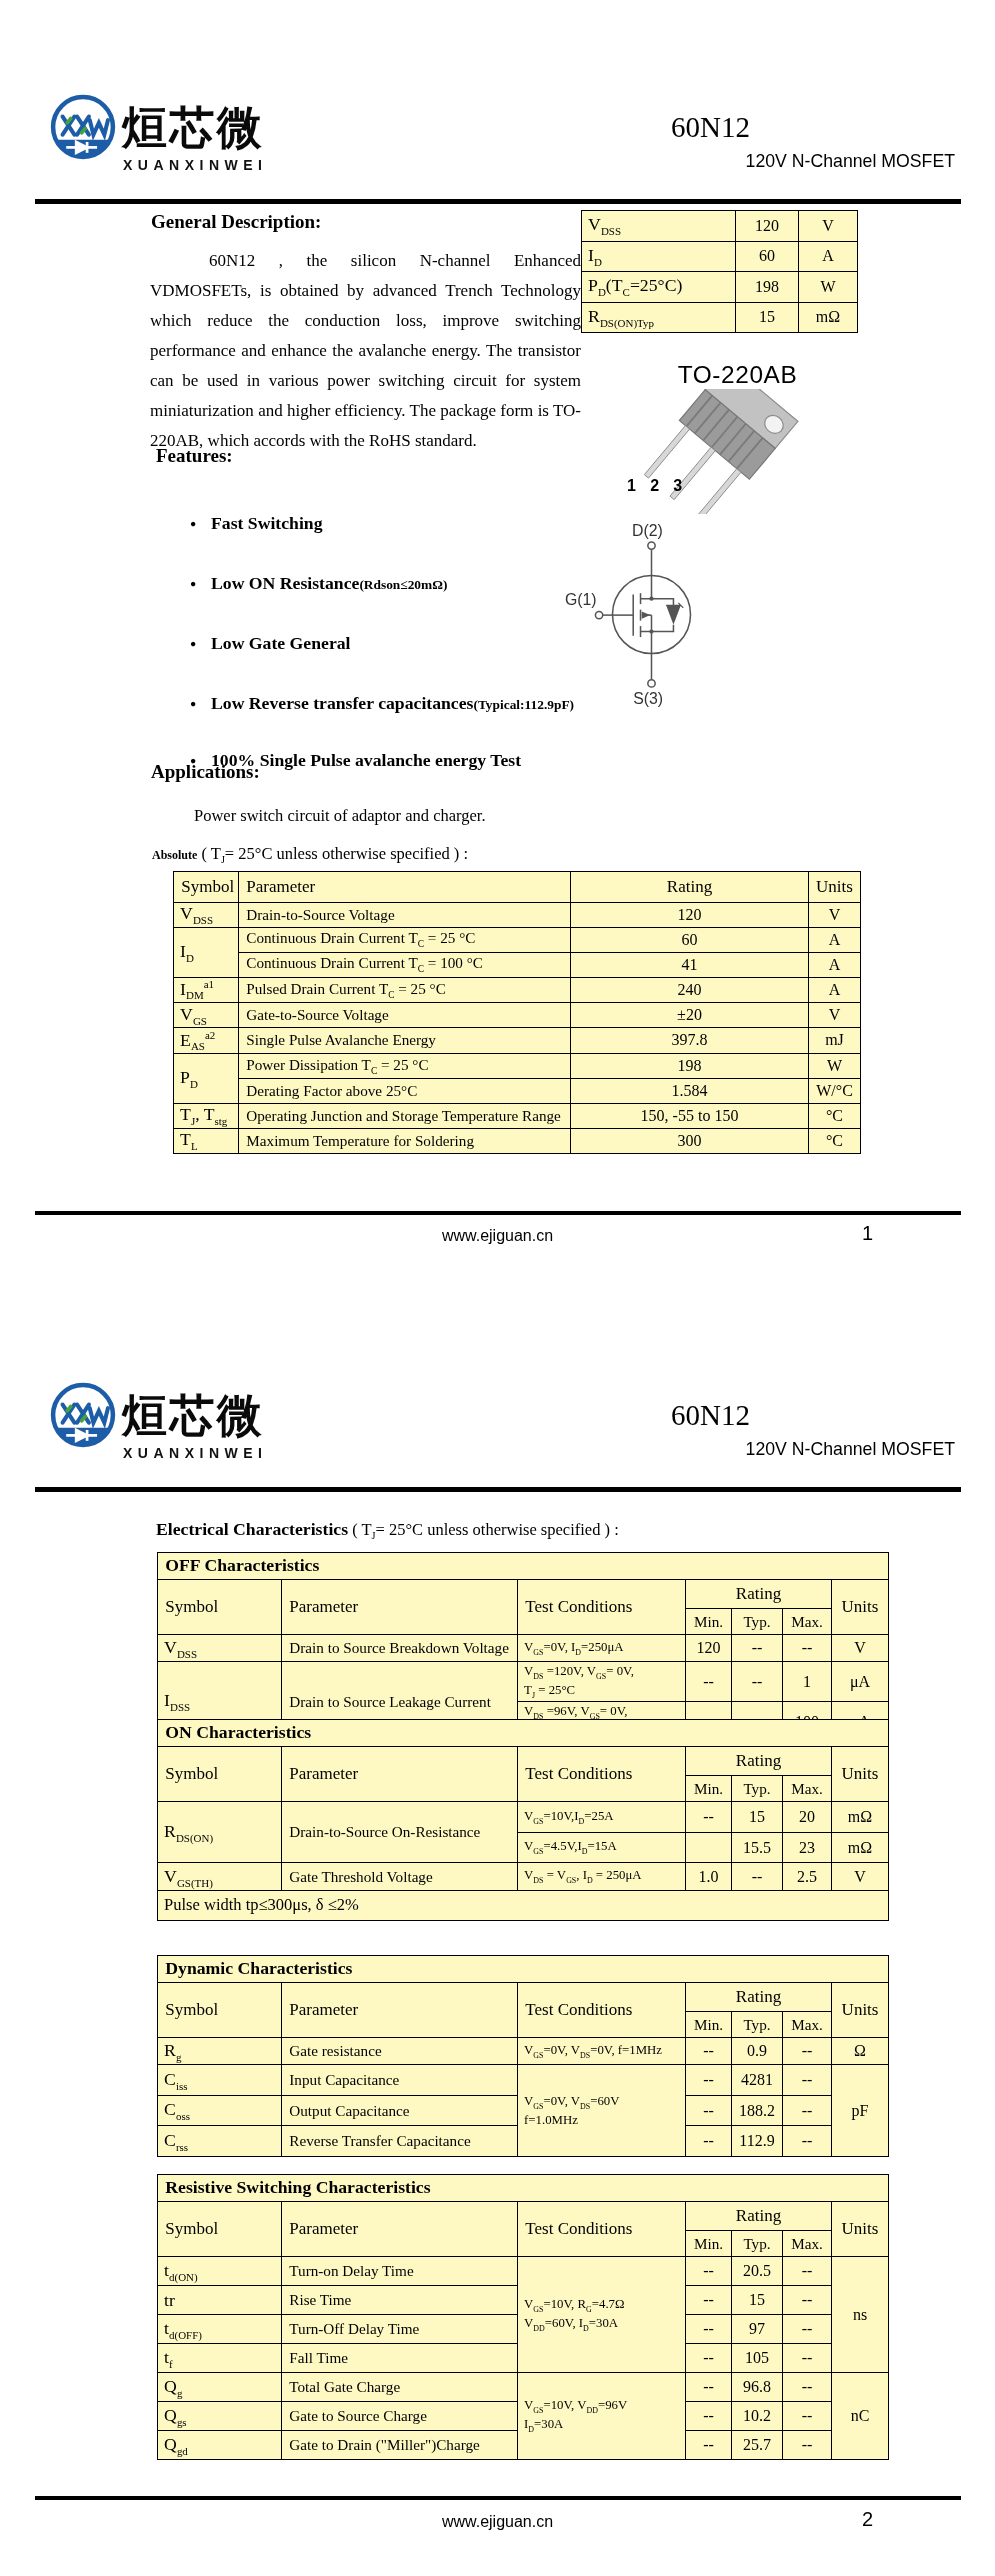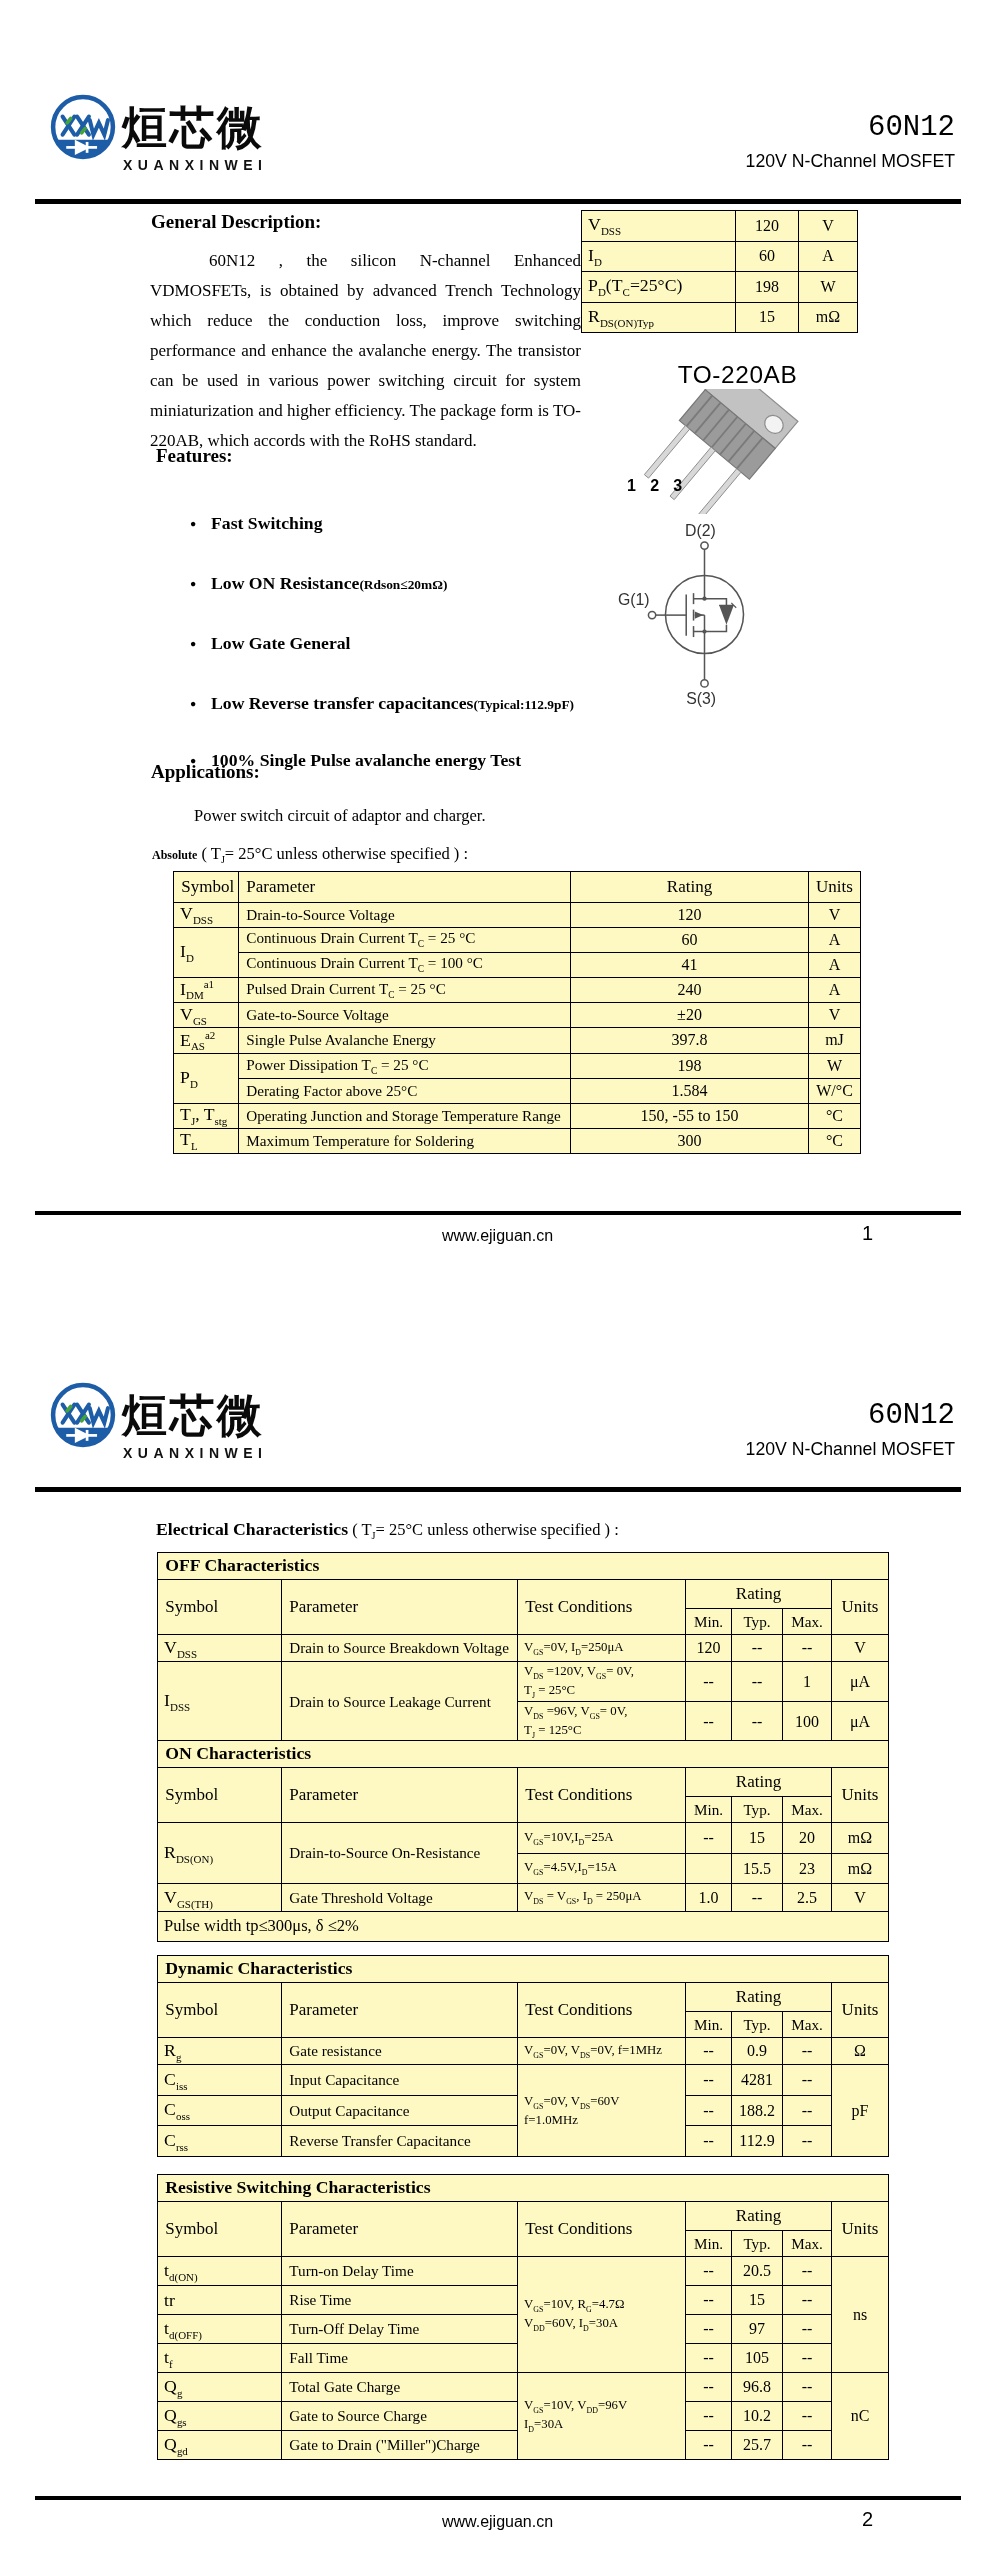--- a/index.html
+++ b/index.html
@@ -5,21 +5,21 @@
   html,body { margin:0; padding:0; background:#ffffff; }
   body { width:995px; font-family:"Liberation Serif", serif; color:#000; }
   .canvas { position:relative; width:995px; height:2576px; background:#fff; overflow:hidden; }
   .page { position:absolute; left:0; width:995px; height:1288px; background:#fff; }
   .abs { position:absolute; }
 
   
   .hdr-rule { position:absolute; left:35px; width:926px; height:4.9px; background:#000; }
   .brand-cn { font-family:"DejaVu Sans", sans-serif; font-weight:900; font-size:45px; letter-spacing:2.4px; color:#0a0a0a; line-height:1; }
   .brand-en { font-family:"Liberation Sans", sans-serif; font-weight:bold; font-size:14px; letter-spacing:5.5px; color:#111; }
-  .part-no { font-family:Liberation Mono, monospace; font-size:29px; color:#000; text-align:right; }
+  .part-no { font-family:Liberation Serif, serif; font-size:29px; color:#000; }
   .part-sub { font-family:"Liberation Sans", sans-serif; font-size:17.7px; color:#000; text-align:right; }
 
   
   .h1 { font-weight:bold; font-size:19px; }
   .body-text { font-size:17px; line-height:30px; text-align:justify; }
   .feature-main { font-weight:bold; font-size:17.7px; }
   .feature-detail { font-weight:bold; font-size:13.4px; }
   .bullet { display:inline-block; width:21px; font-size:10.4px; vertical-align:1.8px; }
   sub { font-size:0.62em; }
   sup { font-size:0.62em; }
@@ -148,21 +148,21 @@
     <div class="abs" style="left:190px; top:633px;">
       <span class="bullet">●</span><span class="feature-main">Low Gate General</span><span class="feature-detail"></span>
     </div>
     <div class="abs" style="left:190px; top:693px;">
       <span class="bullet">●</span><span class="feature-main">Low Reverse transfer capacitances</span><span class="feature-detail">(Typical:112.9pF)</span>
     </div>
     <div class="abs" style="left:190px; top:750px;">
       <span class="bullet">●</span><span class="feature-main">100% Single Pulse avalanche energy Test</span><span class="feature-detail"></span>
     </div>
 
-    <div class="abs" style="left:613px; top:520px;">
+    <div class="abs" style="left:560px; top:520px;">
       <svg width="183" height="189" viewBox="0 0 300 310">
         <g stroke="#555" stroke-width="2.5" fill="none">
           <circle cx="150" cy="155" r="64"></circle>
           <line x1="150" y1="91" x2="150" y2="48"></line>
           <circle cx="150" cy="42" r="6" fill="#fff"></circle>
           <line x1="150" y1="219" x2="150" y2="262"></line>
           <circle cx="150" cy="268" r="6" fill="#fff"></circle>
           <line x1="70" y1="156" x2="120" y2="156"></line>
           <circle cx="64" cy="156" r="6" fill="#fff"></circle>
           <line x1="120" y1="122" x2="120" y2="190"></line>
@@ -376,21 +376,21 @@
         <td class="par">Gate to Source Reverse Leakage</td>
         <td class="cond">V<sub>GS</sub> =-20V</td>
         <td>--</td>
         <td>--</td>
         <td>-100</td>
         <td>nA</td>
       </tr>
     </tbody>
       </table>
 
-    <table class="spec" style="left:157px; top:452px; width:732px;">
+    <table class="spec" style="left:157px; top:431px; width:732px;">
       <colgroup>
           <col style="width:124px">
           <col style="width:236px">
           <col style="width:168px">
           <col style="width:46px">
           <col style="width:51px">
           <col style="width:49px">
           <col style="width:57px">
         </colgroup>
       <tbody>

